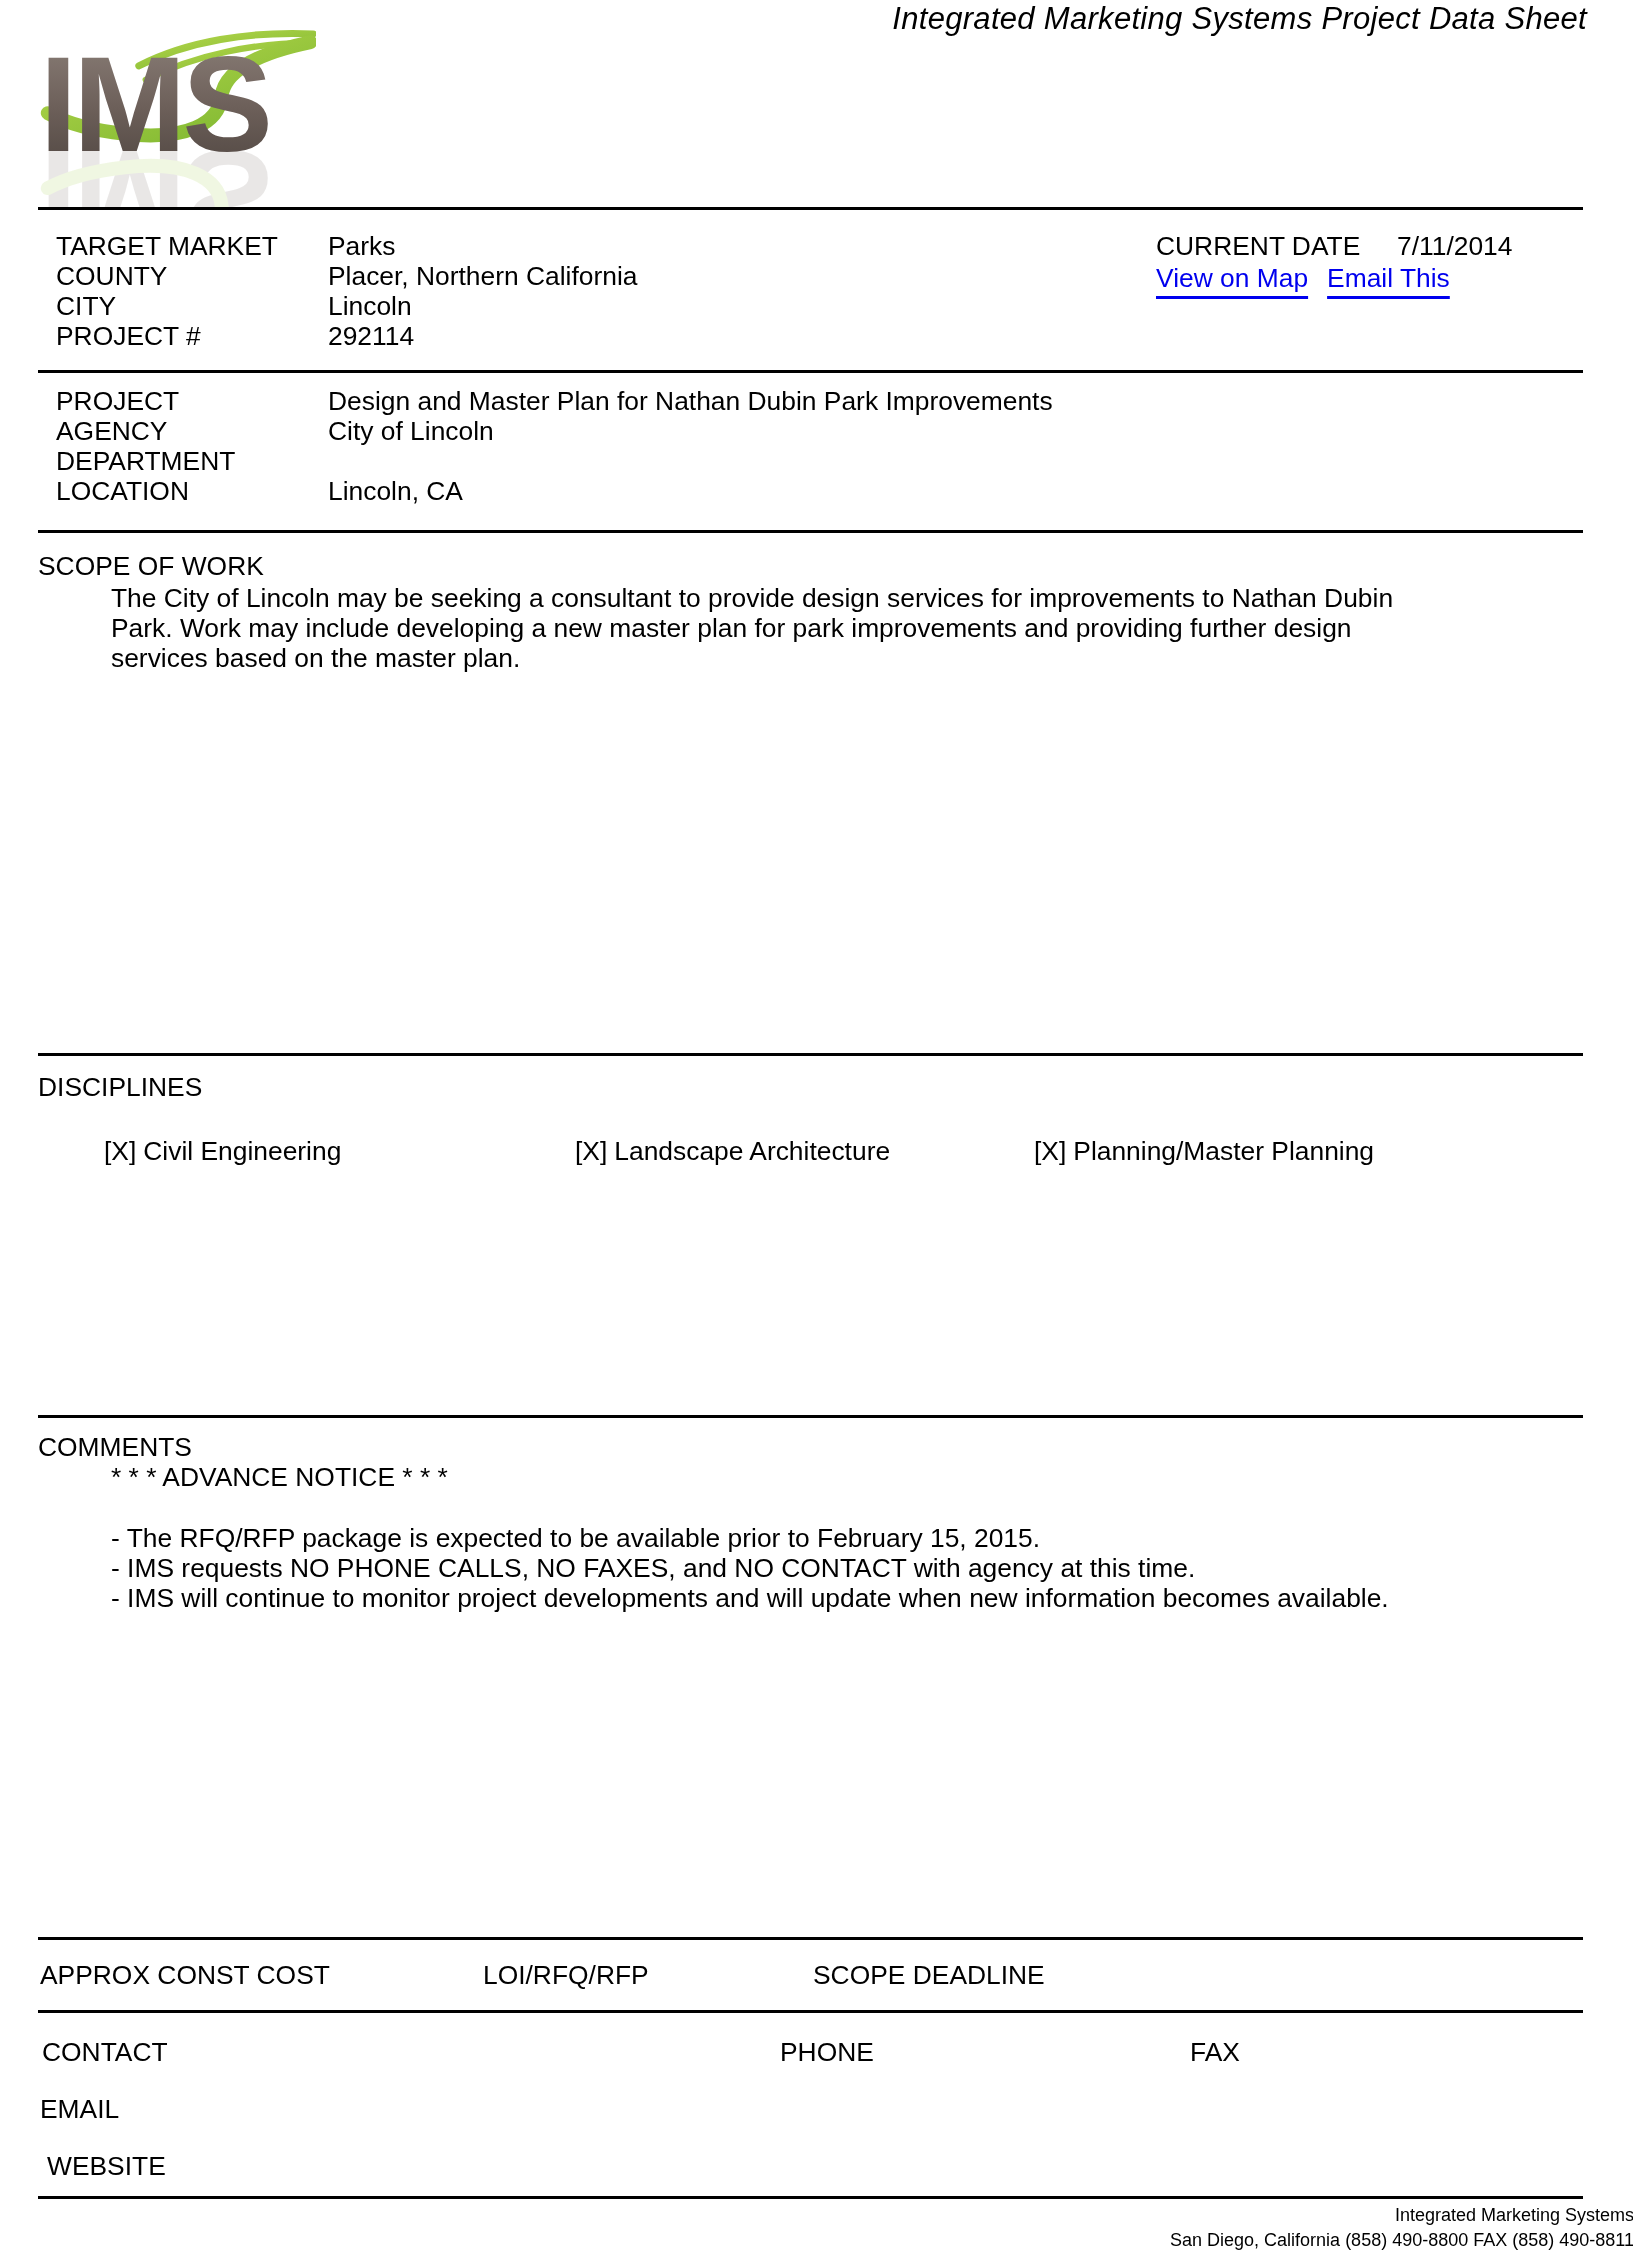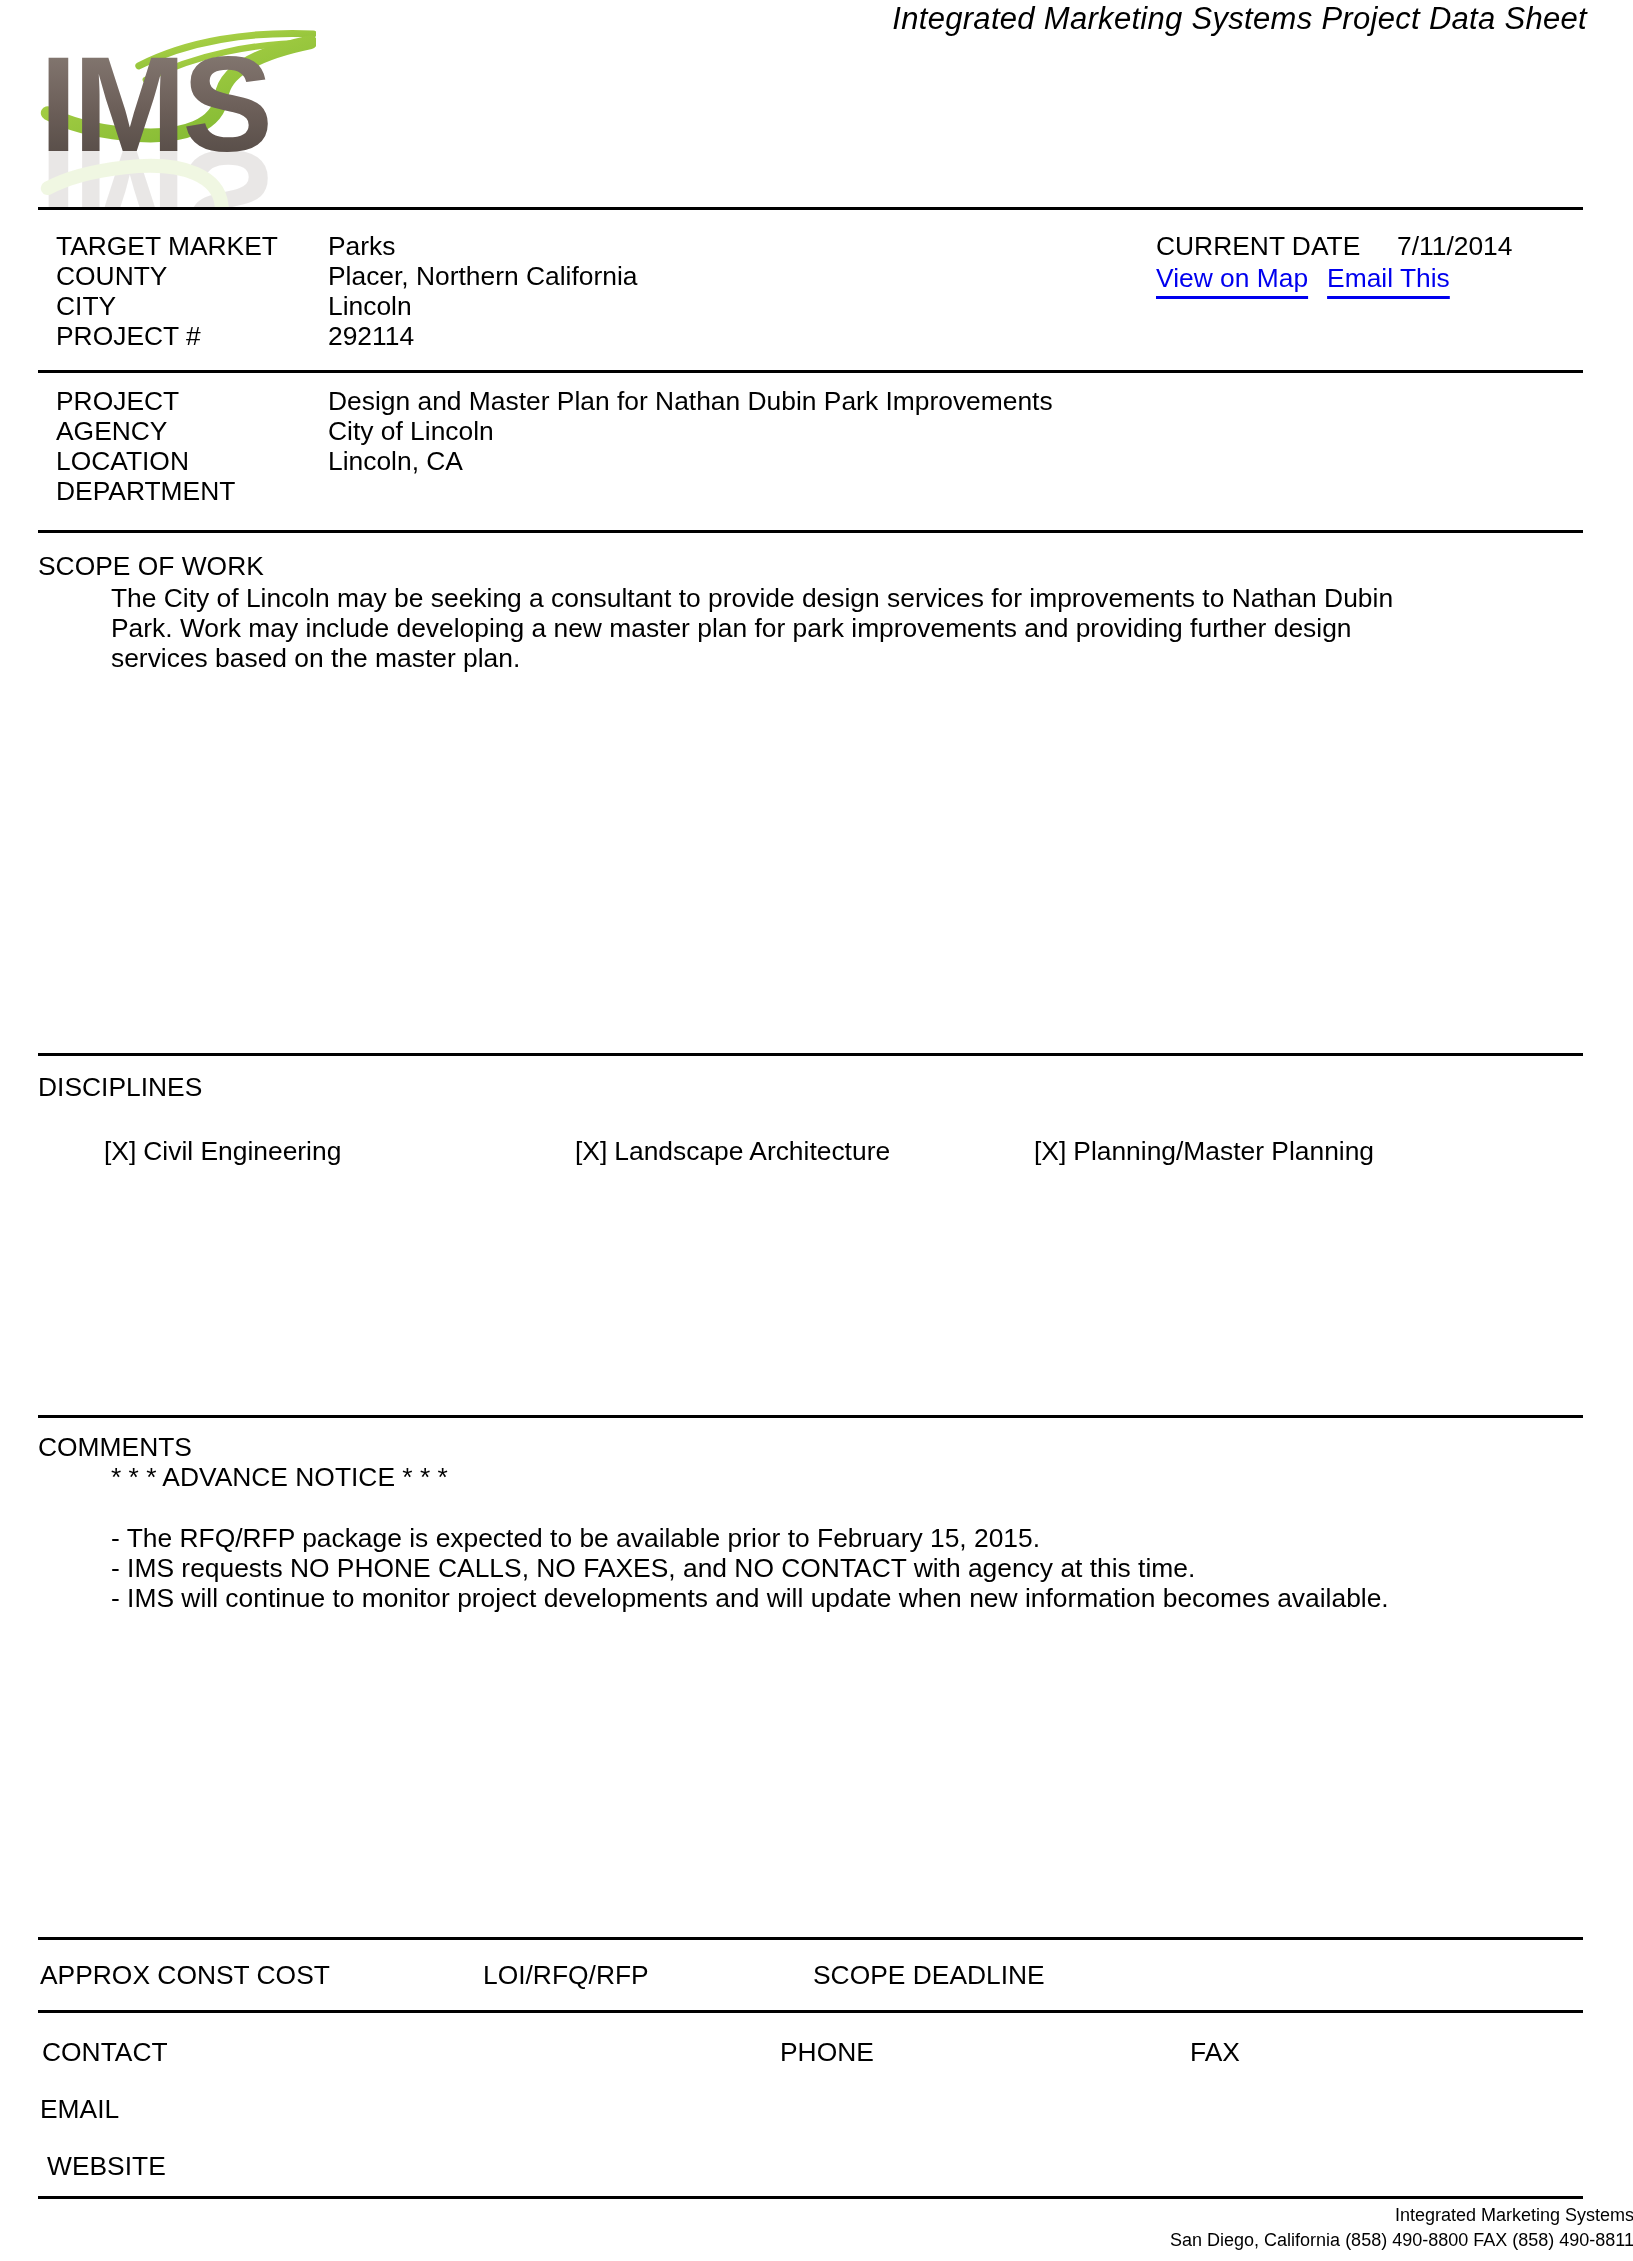--- a/index.html
+++ b/index.html
@@ -135,26 +135,26 @@
   <div class="kv-block" style="top:386px;">
     <div class="kv-row">
       <span class="kv-label">PROJECT</span>
       <span class="kv-value">Design and Master Plan for Nathan Dubin Park Improvements</span>
     </div>
     <div class="kv-row">
       <span class="kv-label">AGENCY</span>
       <span class="kv-value">City of Lincoln</span>
     </div>
     <div class="kv-row">
+      <span class="kv-label">DEPARTMENT</span>
+      <span class="kv-value"></span>
+    </div>
+    <div class="kv-row">
       <span class="kv-label">LOCATION</span>
       <span class="kv-value">Lincoln, CA</span>
-    </div>
-    <div class="kv-row">
-      <span class="kv-label">DEPARTMENT</span>
-      <span class="kv-value"></span>
     </div>
   </div>
 
   <div class="section-heading" style="top:551px;">SCOPE OF WORK</div>
   <div class="indent-block" style="top:583px;">
     <div>The City of Lincoln may be seeking a consultant to provide design services for improvements to Nathan Dubin</div>
     <div>Park. Work may include developing a new master plan for park improvements and providing further design</div>
     <div>services based on the master plan.</div>
   </div>
 

